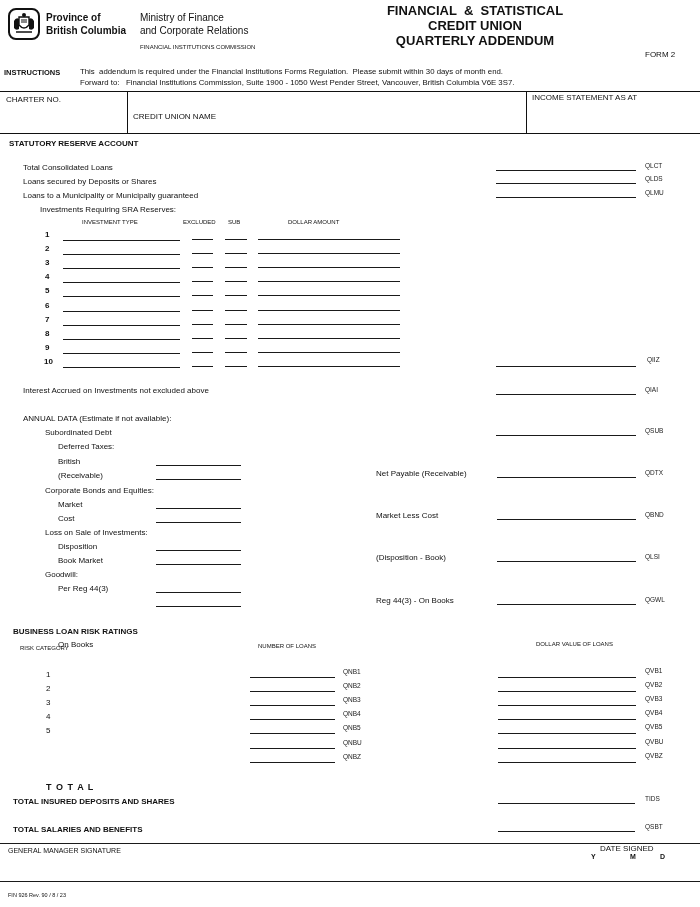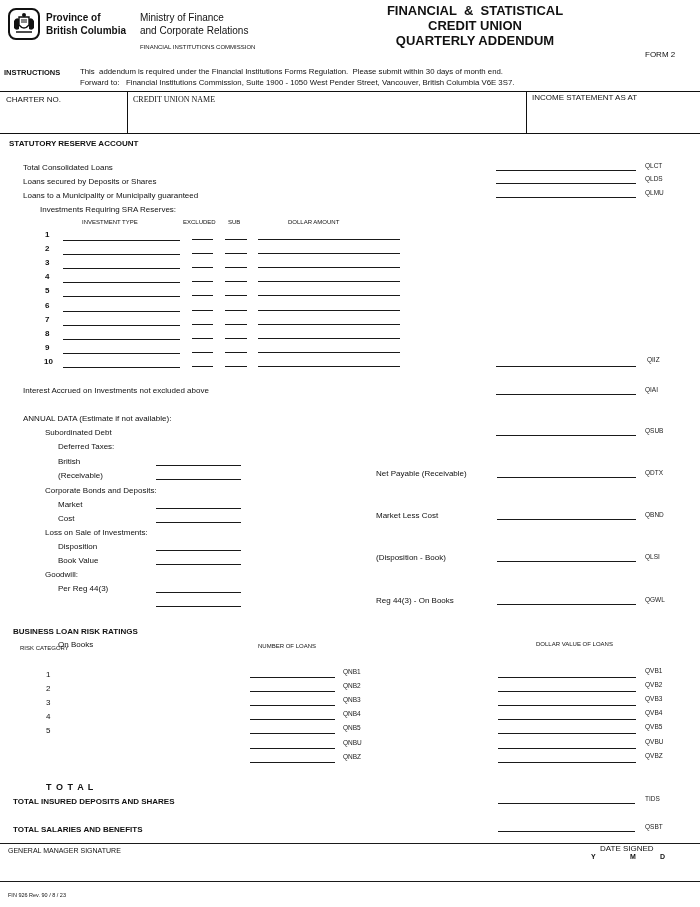--- a/index.html
+++ b/index.html
@@ -46,21 +46,21 @@
 
 <div class="abs bold" style="left:4px;top:68px;font-size:7.5px;">INSTRUCTIONS</div>
 <div class="abs" style="left:80px;top:67px;font-size:7.8px;white-space:pre;">This  addendum is required under the Financial Institutions Forms Regulation.  Please submit within 30 days of month end.</div>
 <div class="abs" style="left:80px;top:78px;font-size:7.8px;white-space:pre;">Forward to:   Financial Institutions Commission, Suite 1900 - 1050 West Pender Street, Vancouver, British Columbia V6E 3S7.</div>
 
 <div class="hdr-box">
   <div class="vdiv" style="left:127px;"></div>
   <div class="vdiv" style="left:526px;"></div>
   <div class="abs t8" style="left:6px;top:3px;">CHARTER NO.</div>
   <input class="blank" style="left: 6px; top: 20px; width: 115px;">
-  <div class="abs t8" style="left:133px;top:3px;font-family:Liberation Serif, serif;">CREDIT UNION NAME</div>
+  <div class="abs t8" style="left:133px;top:20px;">CREDIT UNION NAME</div>
   <input class="blank" style="left: 133px; top: 20px; width: 385px;">
   <div class="abs t8" style="left:532px;top:1px;">INCOME STATEMENT AS AT</div>
   <input class="blank" style="left: 532px; top: 20px; width: 160px;">
 </div>
 
 <div class="abs bold t8" style="left:9px;top:139px;">STATUTORY RESERVE ACCOUNT</div>
 
 <div class="abs t8" style="left:23px;top:163px;">Total Consolidated Loans</div>
 <div class="line" style="left:496px;top:170px;width:140px;"></div>
 <div class="code" style="left:645px;top:162px;">QLCT</div>
@@ -147,33 +147,33 @@
 
 <div class="abs t8" style="left:58px;top:442px;">Deferred Taxes:</div>
 <div class="abs t8" style="left:58px;top:457px;">British</div>
 <div class="line" style="left:156px;top:465px;width:85px;"></div>
 <div class="abs t8" style="left:58px;top:471px;">(Receivable)</div>
 <div class="line" style="left:156px;top:479px;width:85px;"></div>
 <div class="abs t8" style="left:376px;top:469px;">Net Payable (Receivable)</div>
 <div class="line" style="left:497px;top:477px;width:139px;"></div>
 <div class="code" style="left:645px;top:469px;">QDTX</div>
 
-<div class="abs t8" style="left:45px;top:486px;">Corporate Bonds and Deposits:</div>
+<div class="abs t8" style="left:45px;top:486px;">Corporate Bonds and Equities:</div>
 <div class="abs t8" style="left:58px;top:500px;">Market</div>
 <div class="line" style="left:156px;top:508px;width:85px;"></div>
 <div class="abs t8" style="left:58px;top:514px;">Cost</div>
 <div class="line" style="left:156px;top:522px;width:85px;"></div>
 <div class="abs t8" style="left:376px;top:511px;">Market Less Cost</div>
 <div class="line" style="left:497px;top:519px;width:139px;"></div>
 <div class="code" style="left:645px;top:511px;">QBND</div>
 
 <div class="abs t8" style="left:45px;top:528px;">Loss on Sale of Investments:</div>
 <div class="abs t8" style="left:58px;top:542px;">Disposition</div>
 <div class="line" style="left:156px;top:550px;width:85px;"></div>
-<div class="abs t8" style="left:58px;top:556px;">Book Value</div>
+<div class="abs t8" style="left:58px;top:556px;">Book Market</div>
 <div class="line" style="left:156px;top:564px;width:85px;"></div>
 <div class="abs t8" style="left:376px;top:553px;">(Disposition - Book)</div>
 <div class="line" style="left:497px;top:561px;width:139px;"></div>
 <div class="code" style="left:645px;top:553px;">QLSI</div>
 
 <div class="abs t8" style="left:45px;top:570px;">Goodwill:</div>
 <div class="abs t8" style="left:58px;top:584px;">Per Reg 44(3)</div>
 <div class="line" style="left:156px;top:592px;width:85px;"></div>
 <div class="abs t8" style="left:58px;top:598px;margin-top:42px;">On Books</div>
 <div class="line" style="left:156px;top:606px;width:85px;"></div>

